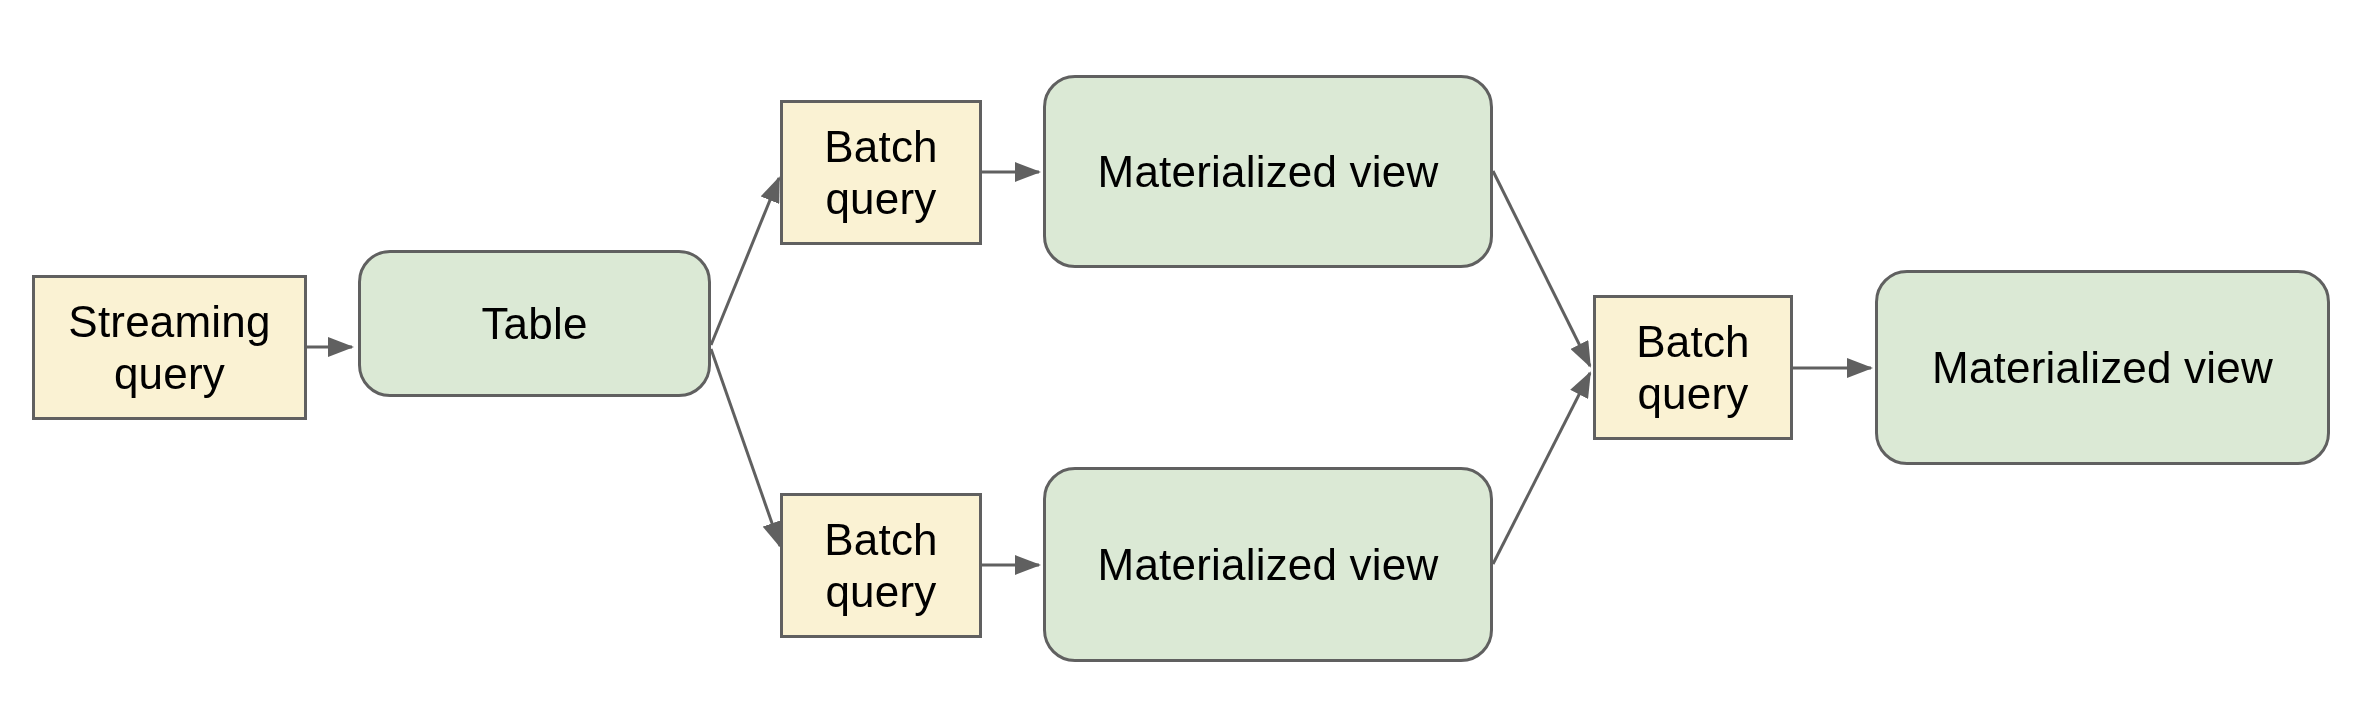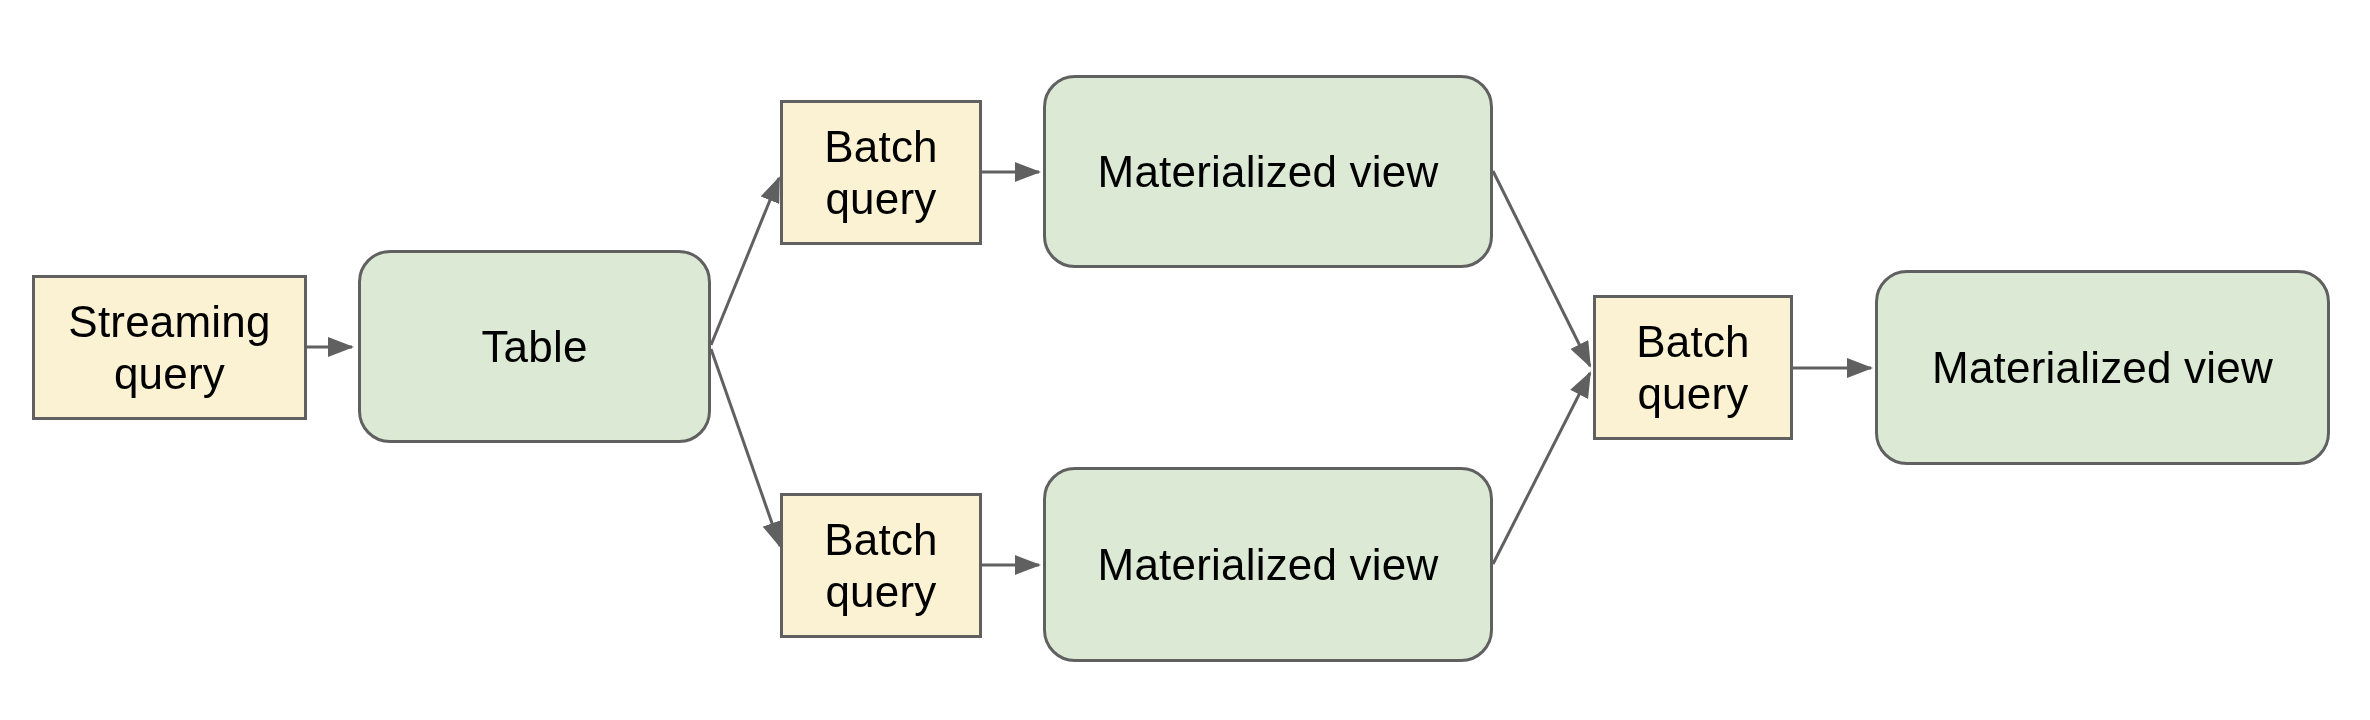--- a/index.html
+++ b/index.html
@@ -59,21 +59,21 @@
         <line x1="1493" y1="171" x2="1590" y2="366" stroke="#606060" stroke-width="3" marker-end="url(#arrowhead)"></line>
         <line x1="1493" y1="564" x2="1590" y2="373" stroke="#606060" stroke-width="3" marker-end="url(#arrowhead)"></line>
         <line x1="1793" y1="368" x2="1871" y2="368" stroke="#606060" stroke-width="3" marker-end="url(#arrowhead)"></line>
       </g>
   </svg>
   <div id="nodes">
       <div class="node" style="left: 32px; top: 275px; width: 275px; height: 145px; border-radius: 0px; background: rgb(250, 242, 211); border-color: rgb(96, 96, 96); align-items: center;">
         <span class="label" style="color: rgb(0, 0, 0);">Streaming
 query</span>
       </div>
-      <div class="node" style="left: 358px; top: 250px; width: 353px; height: 193px; border-radius: 32px; background: rgb(219, 233, 213); border-color: rgb(96, 96, 96);">
+      <div class="node" style="left: 358px; top: 250px; width: 353px; height: 147px; border-radius: 32px; background: rgb(219, 233, 213); border-color: rgb(96, 96, 96);">
         <span class="label" style="color: rgb(0, 0, 0);">Table</span>
       </div>
       <div class="node" style="left: 780px; top: 100px; width: 202px; height: 145px; border-radius: 0px; background: rgb(250, 242, 211); border-color: rgb(96, 96, 96);">
         <span class="label" style="color: rgb(0, 0, 0);">Batch
 query</span>
       </div>
       <div class="node" style="left: 1043px; top: 75px; width: 450px; height: 193px; border-radius: 32px; background: rgb(219, 233, 213); border-color: rgb(96, 96, 96);">
         <span class="label" style="color: rgb(0, 0, 0);">Materialized view</span>
       </div>
       <div class="node" style="left: 780px; top: 493px; width: 202px; height: 145px; border-radius: 0px; background: rgb(250, 242, 211); border-color: rgb(96, 96, 96);">

